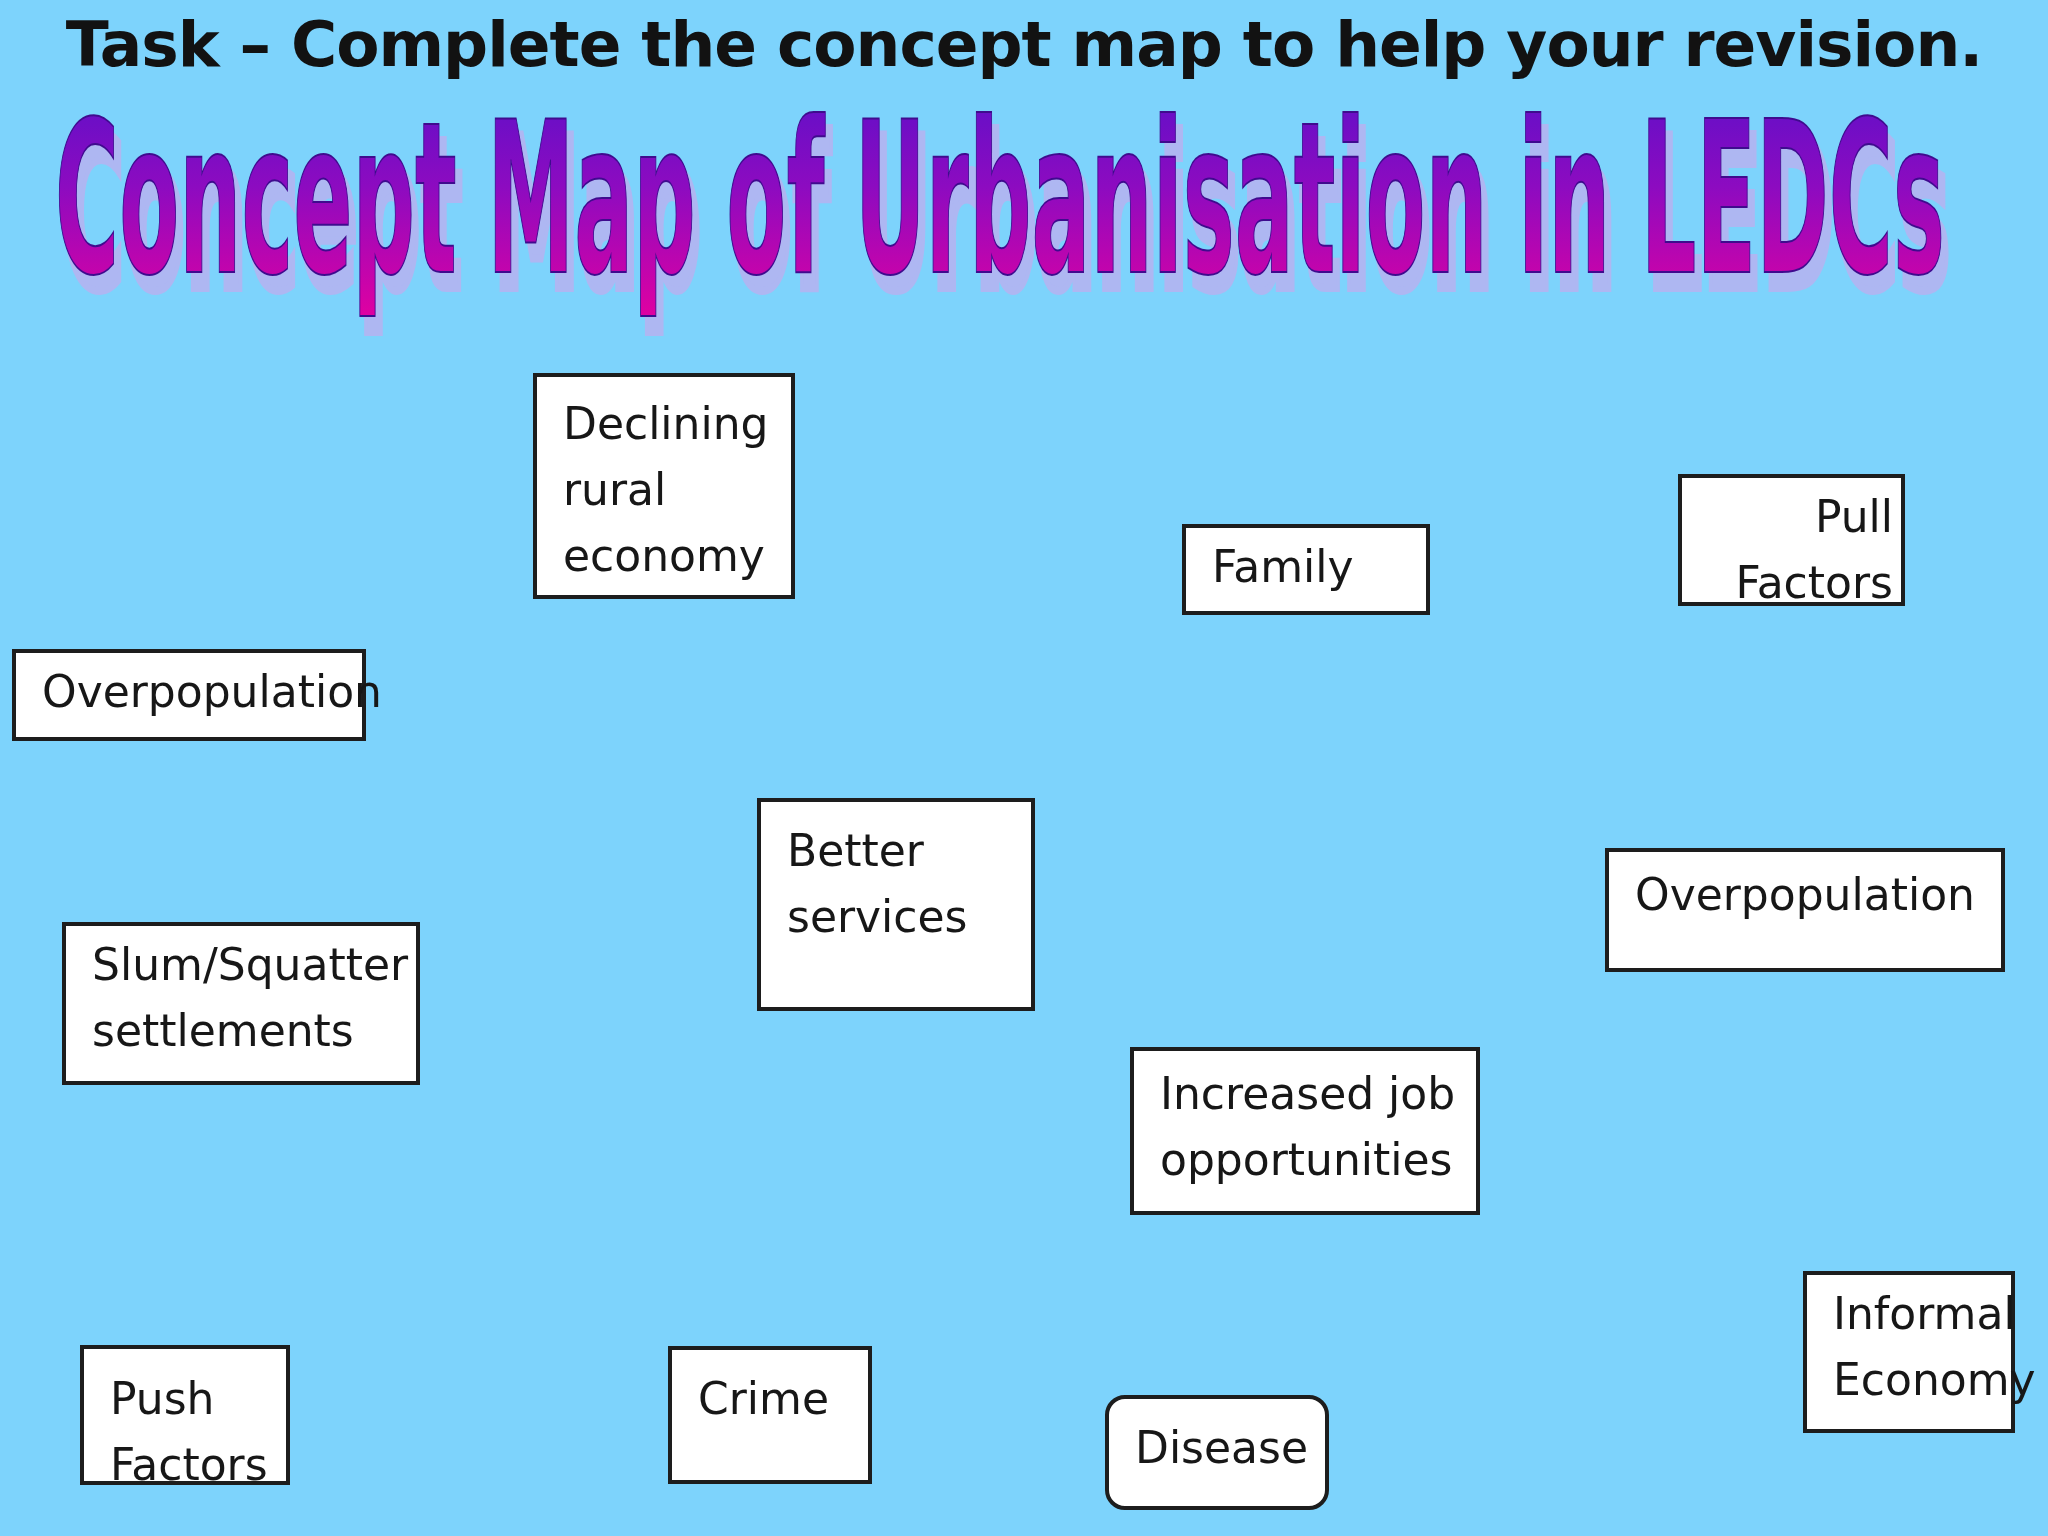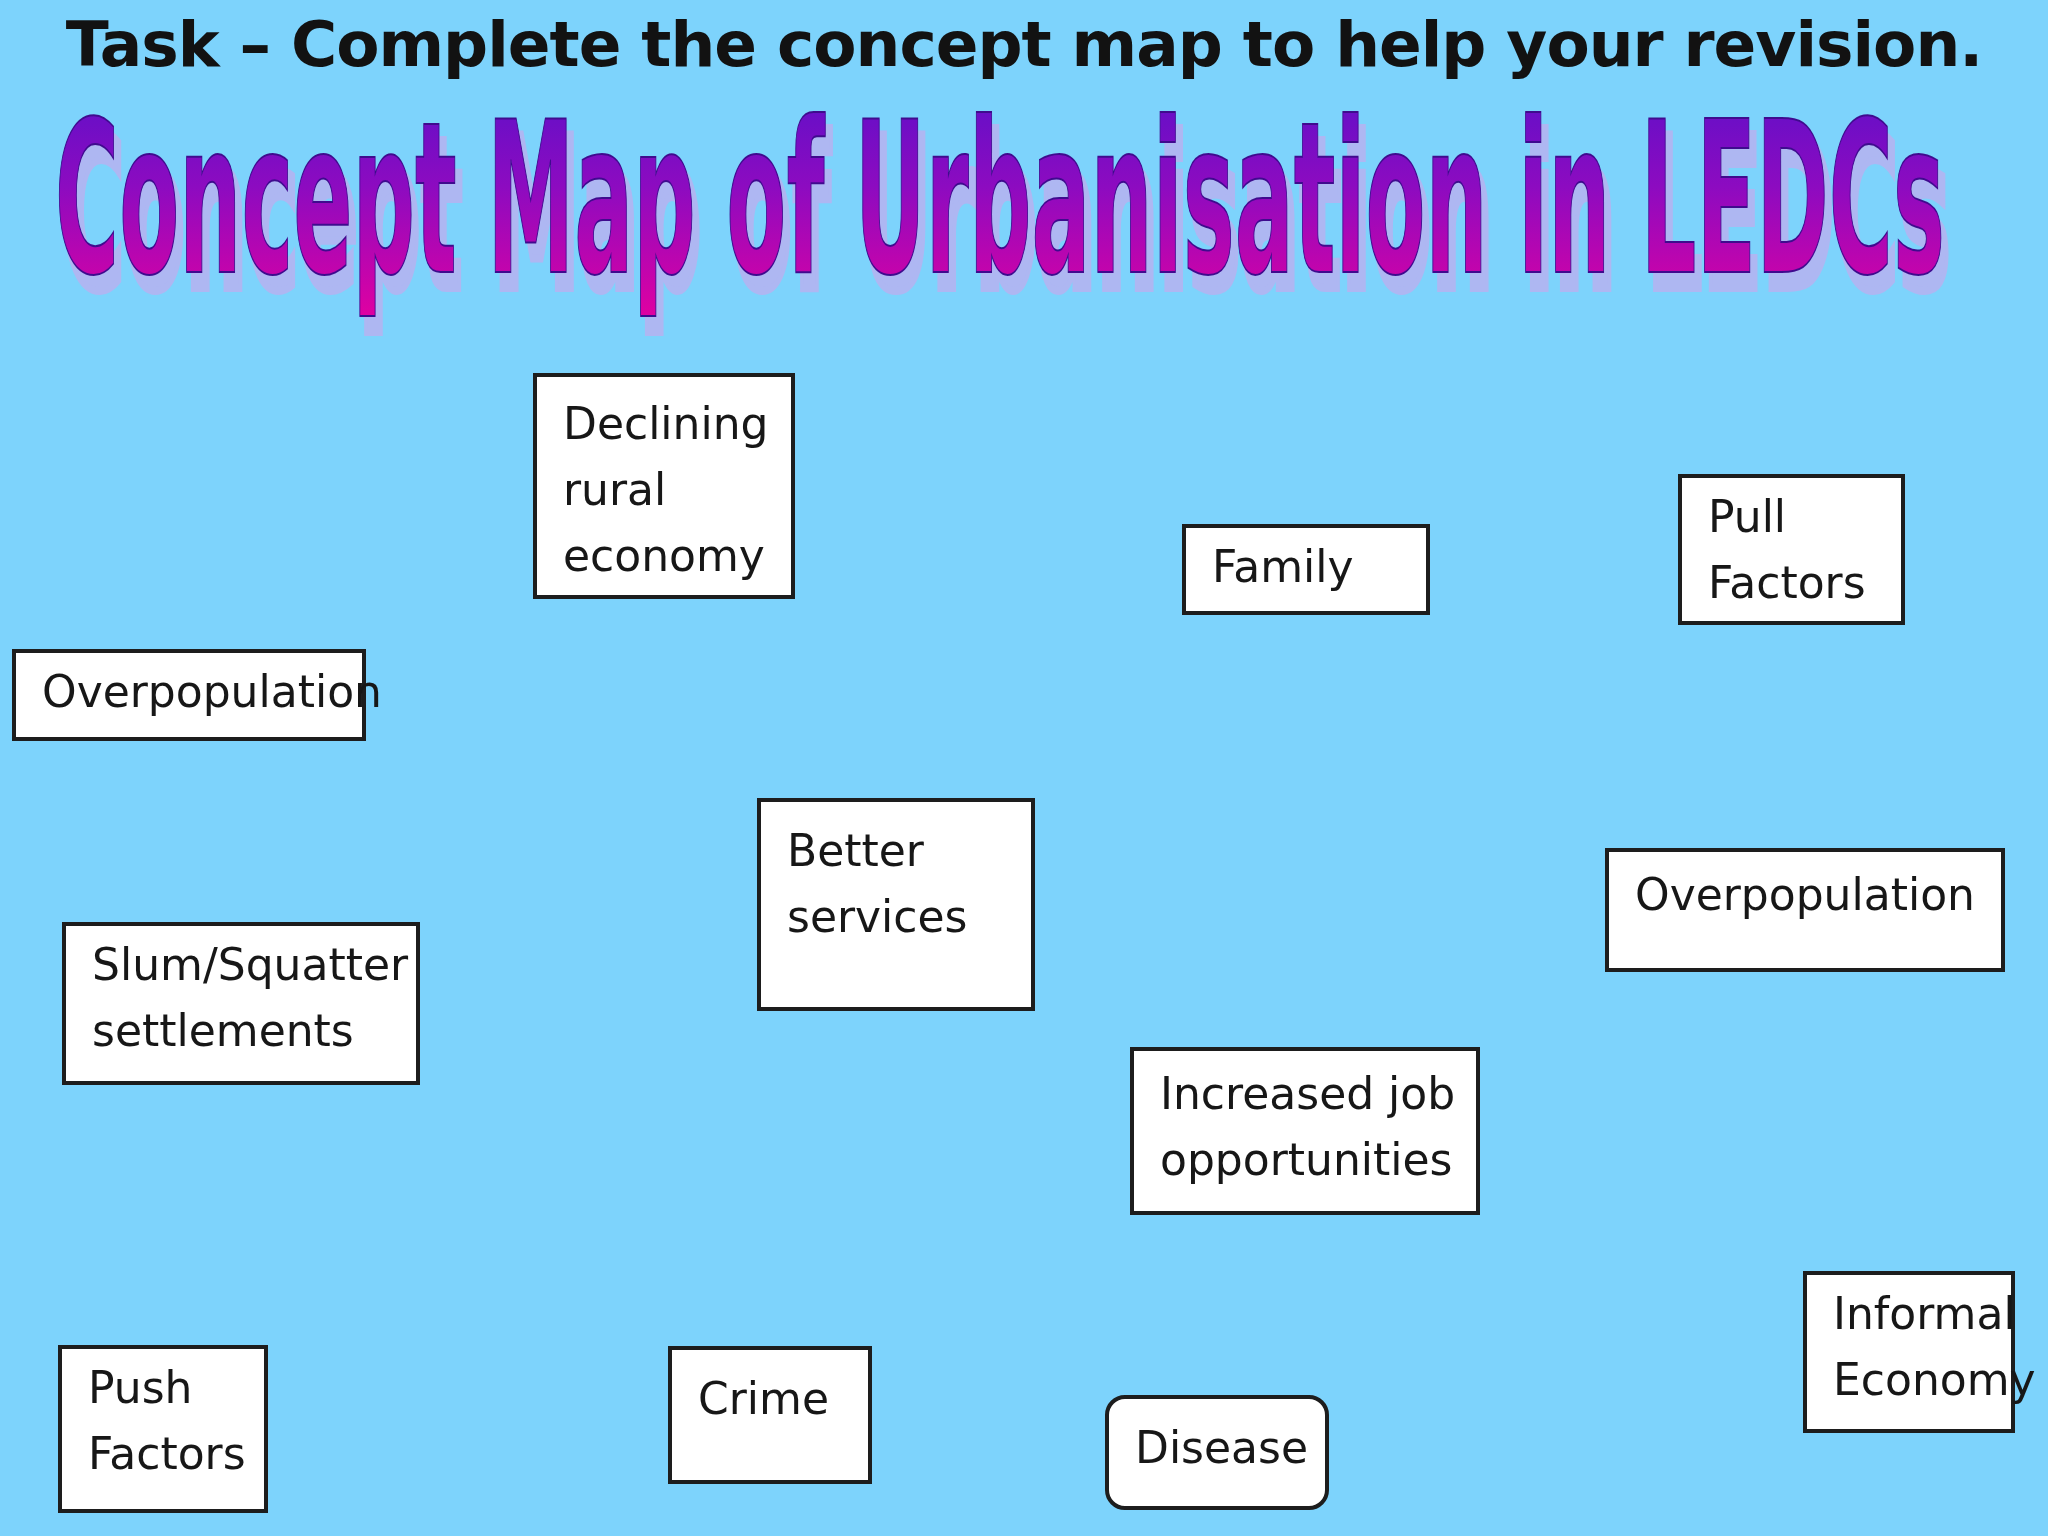--- a/index.html
+++ b/index.html
@@ -37,28 +37,28 @@
     font-size: 44px;
     font-weight: 400;
     line-height: 66px;
     padding-left: 26px;
     padding-right: 8px;
     white-space: pre-line;
   }
   
   .b-declining { left: 533px;  top: 373px;  width: 262px; height: 226px; padding-top: 14px; }
   .b-family    { left: 1182px; top: 524px;  width: 248px; height: 91px;  padding-top: 6px;  }
-  .b-pull     { left: 1678px; top: 474px;  width: 227px; height: 151px; padding-top: 6px;  }
+  .b-pull     { left: 1678px; top: 474px;  width: 227px; height: 132px; padding-top: 6px; text-align: right;  }
   .b-mech     { left: 12px;   top: 649px;  width: 354px; height: 92px;  padding-top: 6px;  }
   .b-better   { left: 757px;  top: 798px;  width: 278px; height: 213px; padding-top: 16px; }
   .b-overpop  { left: 1605px; top: 848px;  width: 400px; height: 124px; padding-top: 10px; }
   .b-slum     { left: 62px;   top: 922px;  width: 358px; height: 163px; padding-top: 6px;  }
   .b-job      { left: 1130px; top: 1047px; width: 350px; height: 168px; padding-top: 10px; }
   .b-informal { left: 1803px; top: 1271px; width: 212px; height: 162px; padding-top: 6px;  }
-  .b-push     { left: 58px;   top: 1345px; width: 210px; height: 168px; padding-top: 6px;  }
+  .b-push     { left: 80px;   top: 1345px; width: 210px; height: 140px; padding-top: 17px;  }
   .b-crime    { left: 668px;  top: 1346px; width: 204px; height: 138px; padding-top: 16px;  }
   .b-disease  { left: 1105px; top: 1395px; width: 224px; height: 115px; padding-top: 16px; border-radius: 20px; }
 </style>
 </head>
 <body>
 
 <div id="canvas">
 
   <div class="task-heading">Task – Complete the concept map to help your revision.</div>
 

